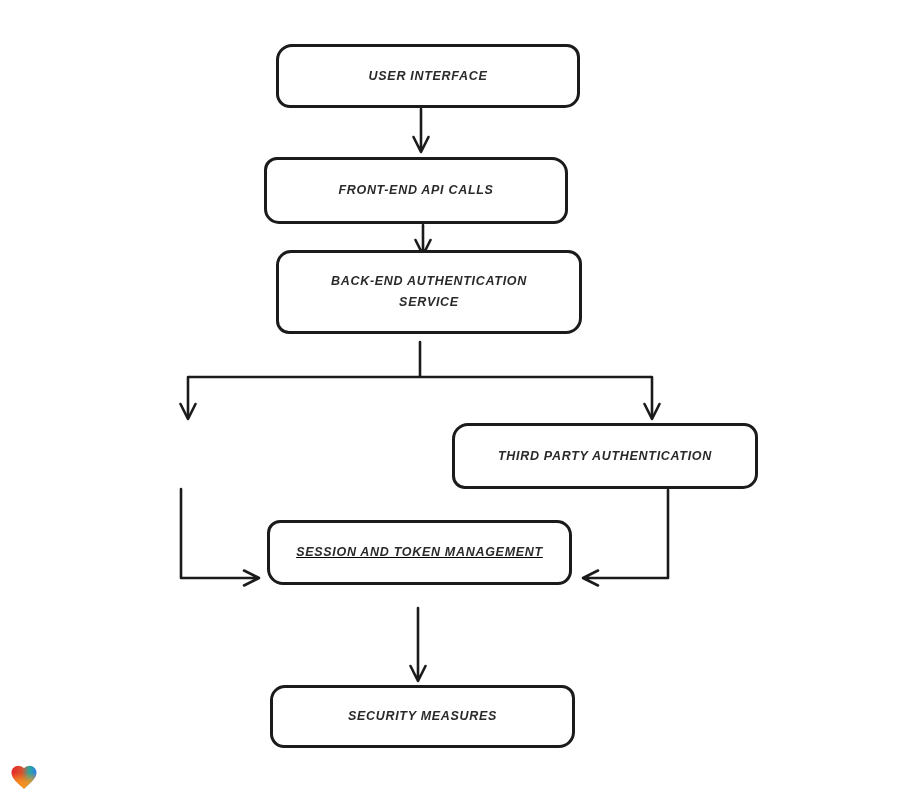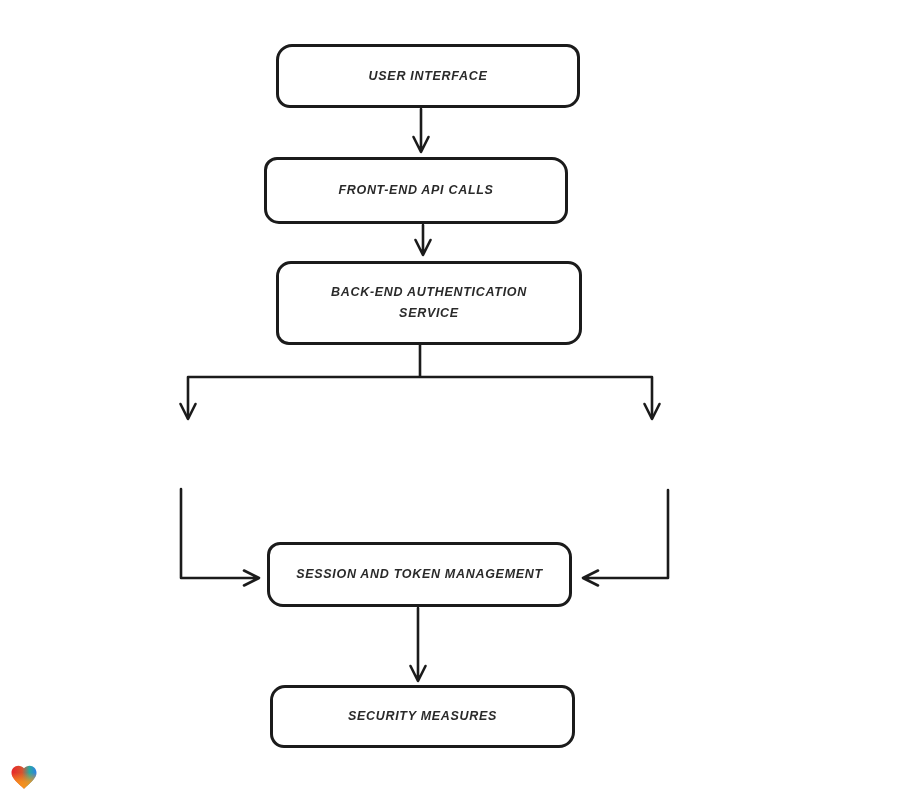--- a/index.html
+++ b/index.html
@@ -40,24 +40,24 @@
     font-weight: 600;
     letter-spacing: 0.7px;
     line-height: 1.65;
     color: #2a2a2a;
     padding: 0 26px;
     text-transform: uppercase;
   }
   
   .n0 { left: 276px; top:  44px; width: 304px; height: 64px; border-radius: 16px 13px 15px 14px; }
   .n1 { left: 264px; top: 157px; width: 304px; height: 67px; border-radius: 13px 16px 14px 15px; }
-  .n2 { left: 276px; top: 261px; width: 306px; height: 84px; border-radius: 15px 14px 16px 13px; }
+  .n2 { left: 276px; top: 250px; width: 306px; height: 84px; border-radius: 15px 14px 16px 13px; }
   .n3 { left:  67px; top: 422px; width: 305px; height: 66px; border-radius: 14px 16px 13px 15px; }
   .n4 { left: 452px; top: 423px; width: 306px; height: 66px; border-radius: 16px 14px 15px 13px; }
-  .n5 { left: 267px; top: 542px; width: 305px; height: 65px; border-radius: 13px 15px 14px 16px; }
+  .n5 { left: 267px; top: 520px; width: 305px; height: 65px; border-radius: 13px 15px 14px 16px; text-decoration: underline; }
   .n6 { left: 270px; top: 685px; width: 305px; height: 63px; border-radius: 15px 13px 16px 14px; align-items: center; }
   .logo {
     position: absolute;
     left: 9px;
     top: 762px;
     width: 30px;
     height: 30px;
     cursor: pointer;
   }
 </style>
@@ -83,20 +83,23 @@
 
   <div class="node n1">
     <span class="label">FRONT-END API CALLS</span>
   </div>
 
   <div class="node n2">
     <span class="label">BACK-END AUTHENTICATION SERVICE</span>
   </div>
 
 
+  <div class="node n4">
+    <span class="label">THIRD PARTY AUTHENTICATION</span>
+  </div>
 
   <div class="node n5">
     <span class="label">SESSION AND TOKEN MANAGEMENT</span>
   </div>
 
   <div class="node n6">
     <span class="label">SECURITY MEASURES</span>
   </div>
 
   <svg class="logo" viewBox="0 0 24 24" xmlns="http://www.w3.org/2000/svg">

